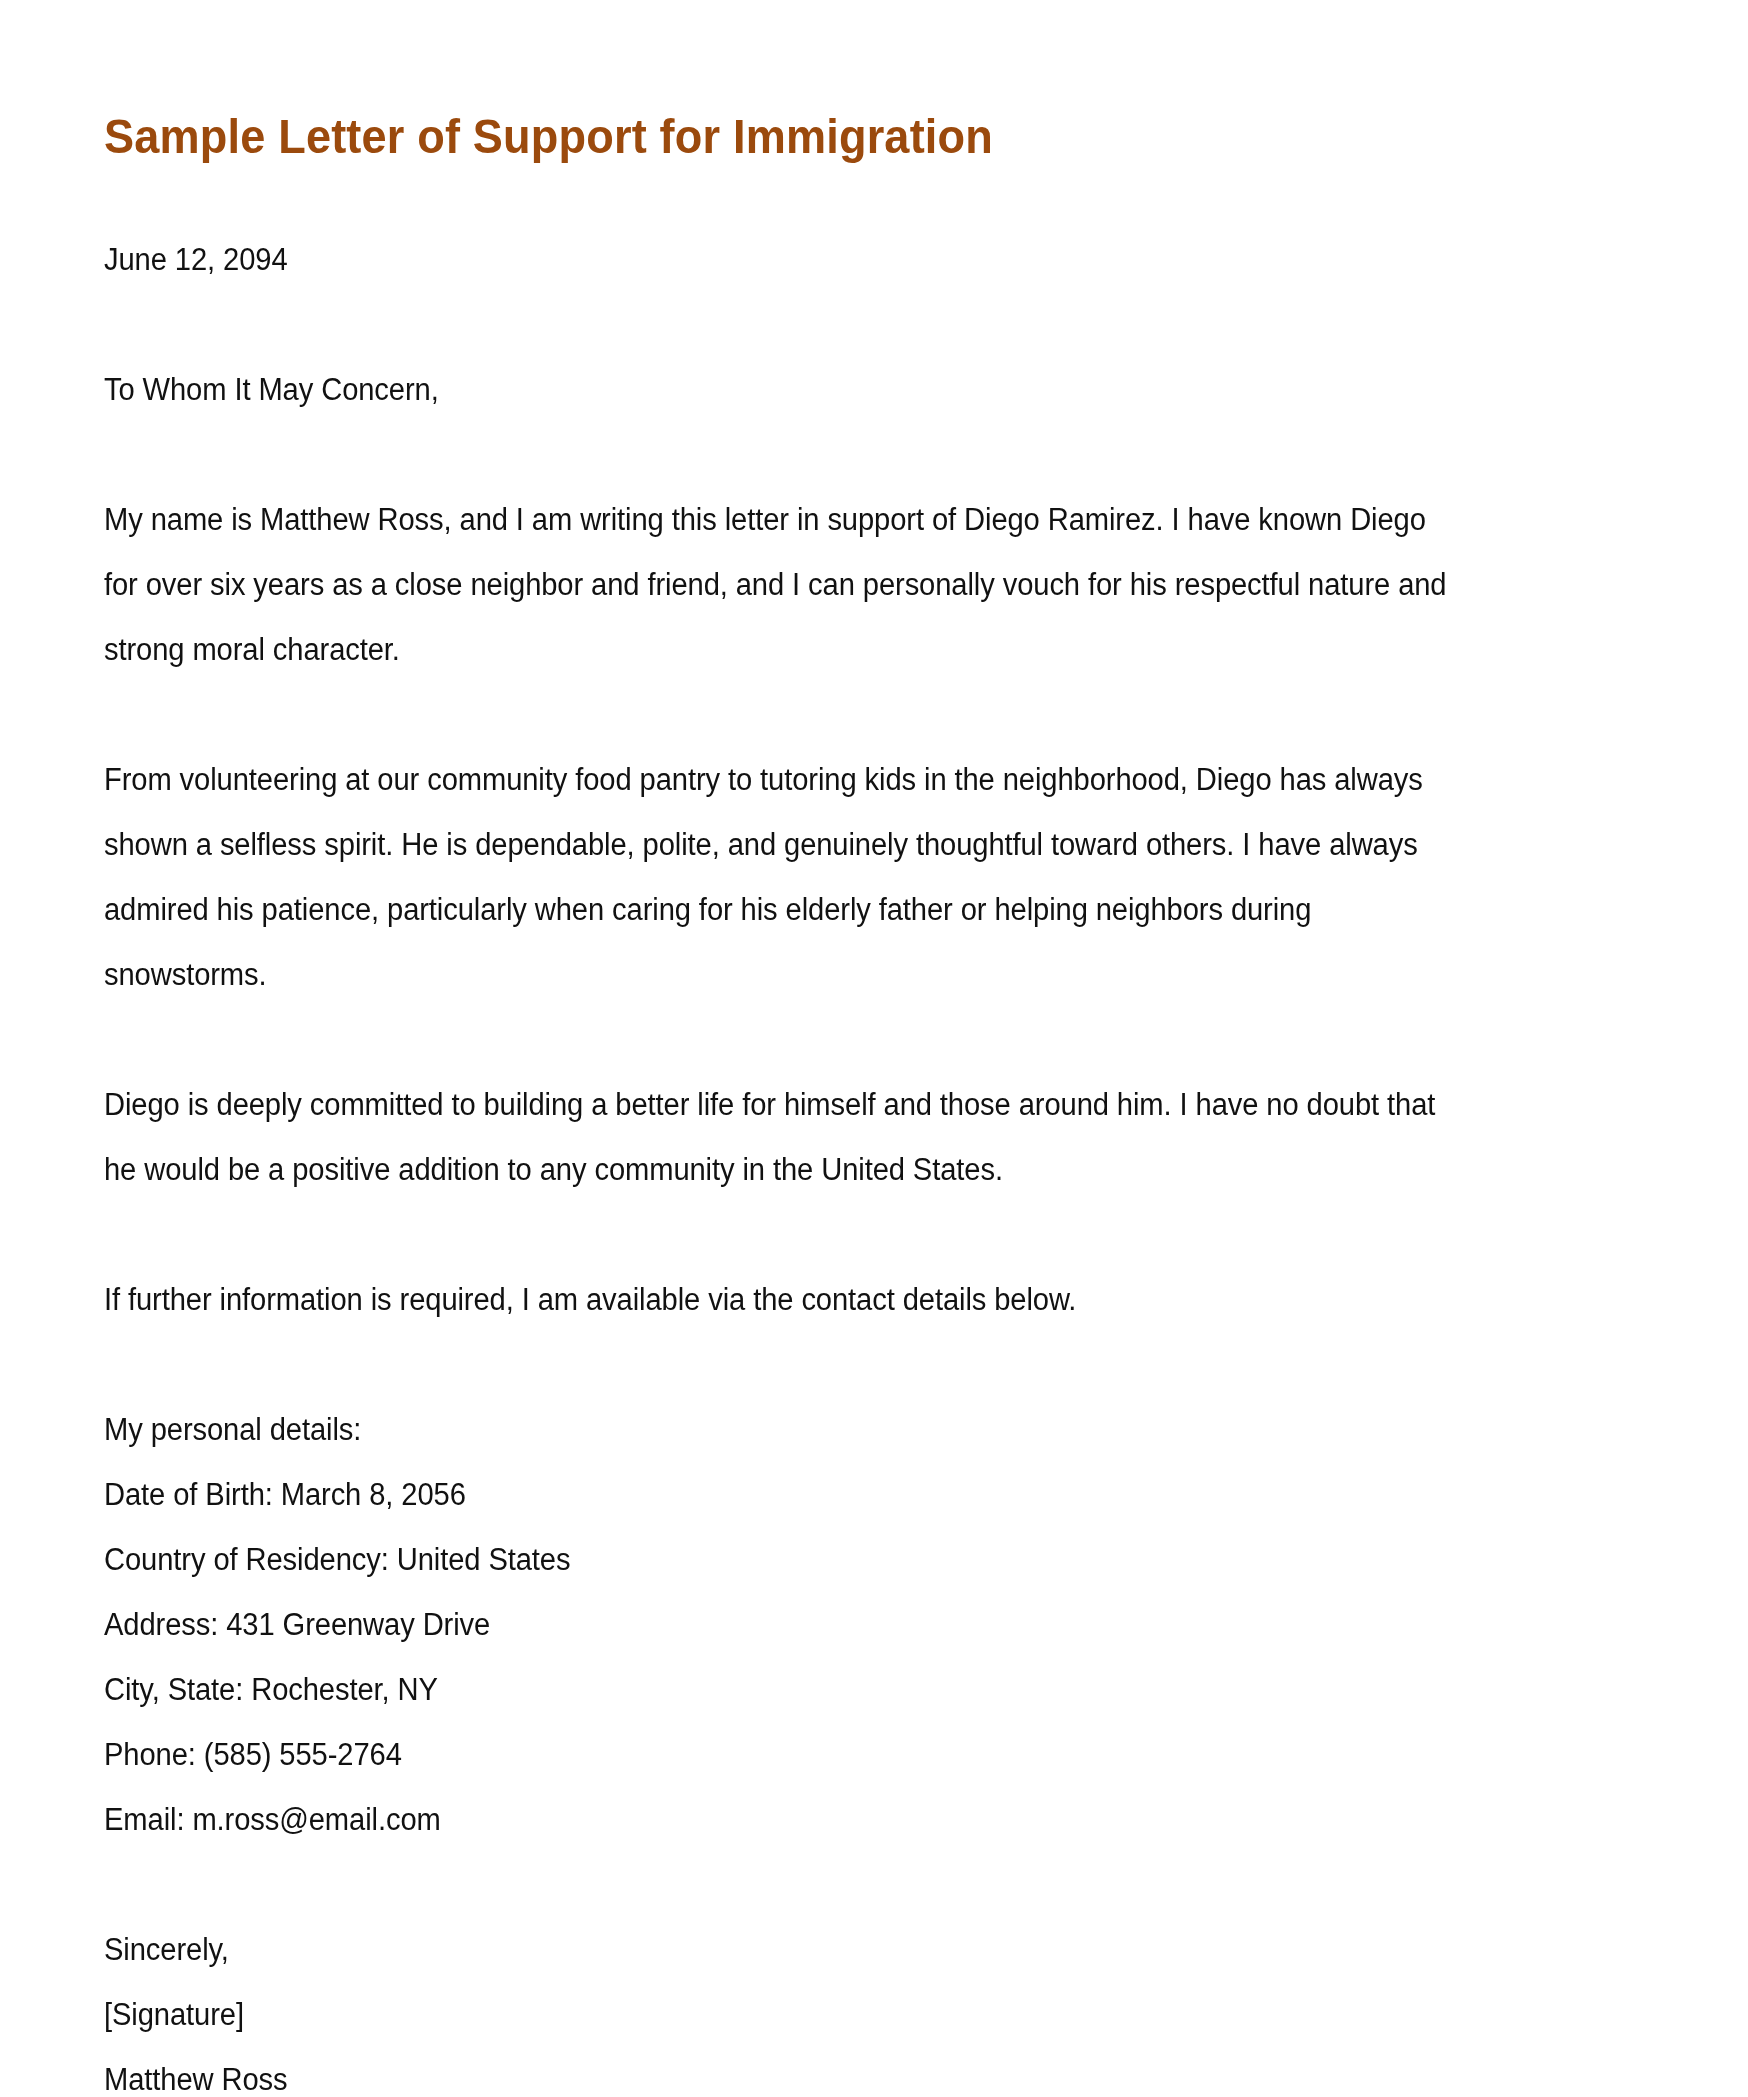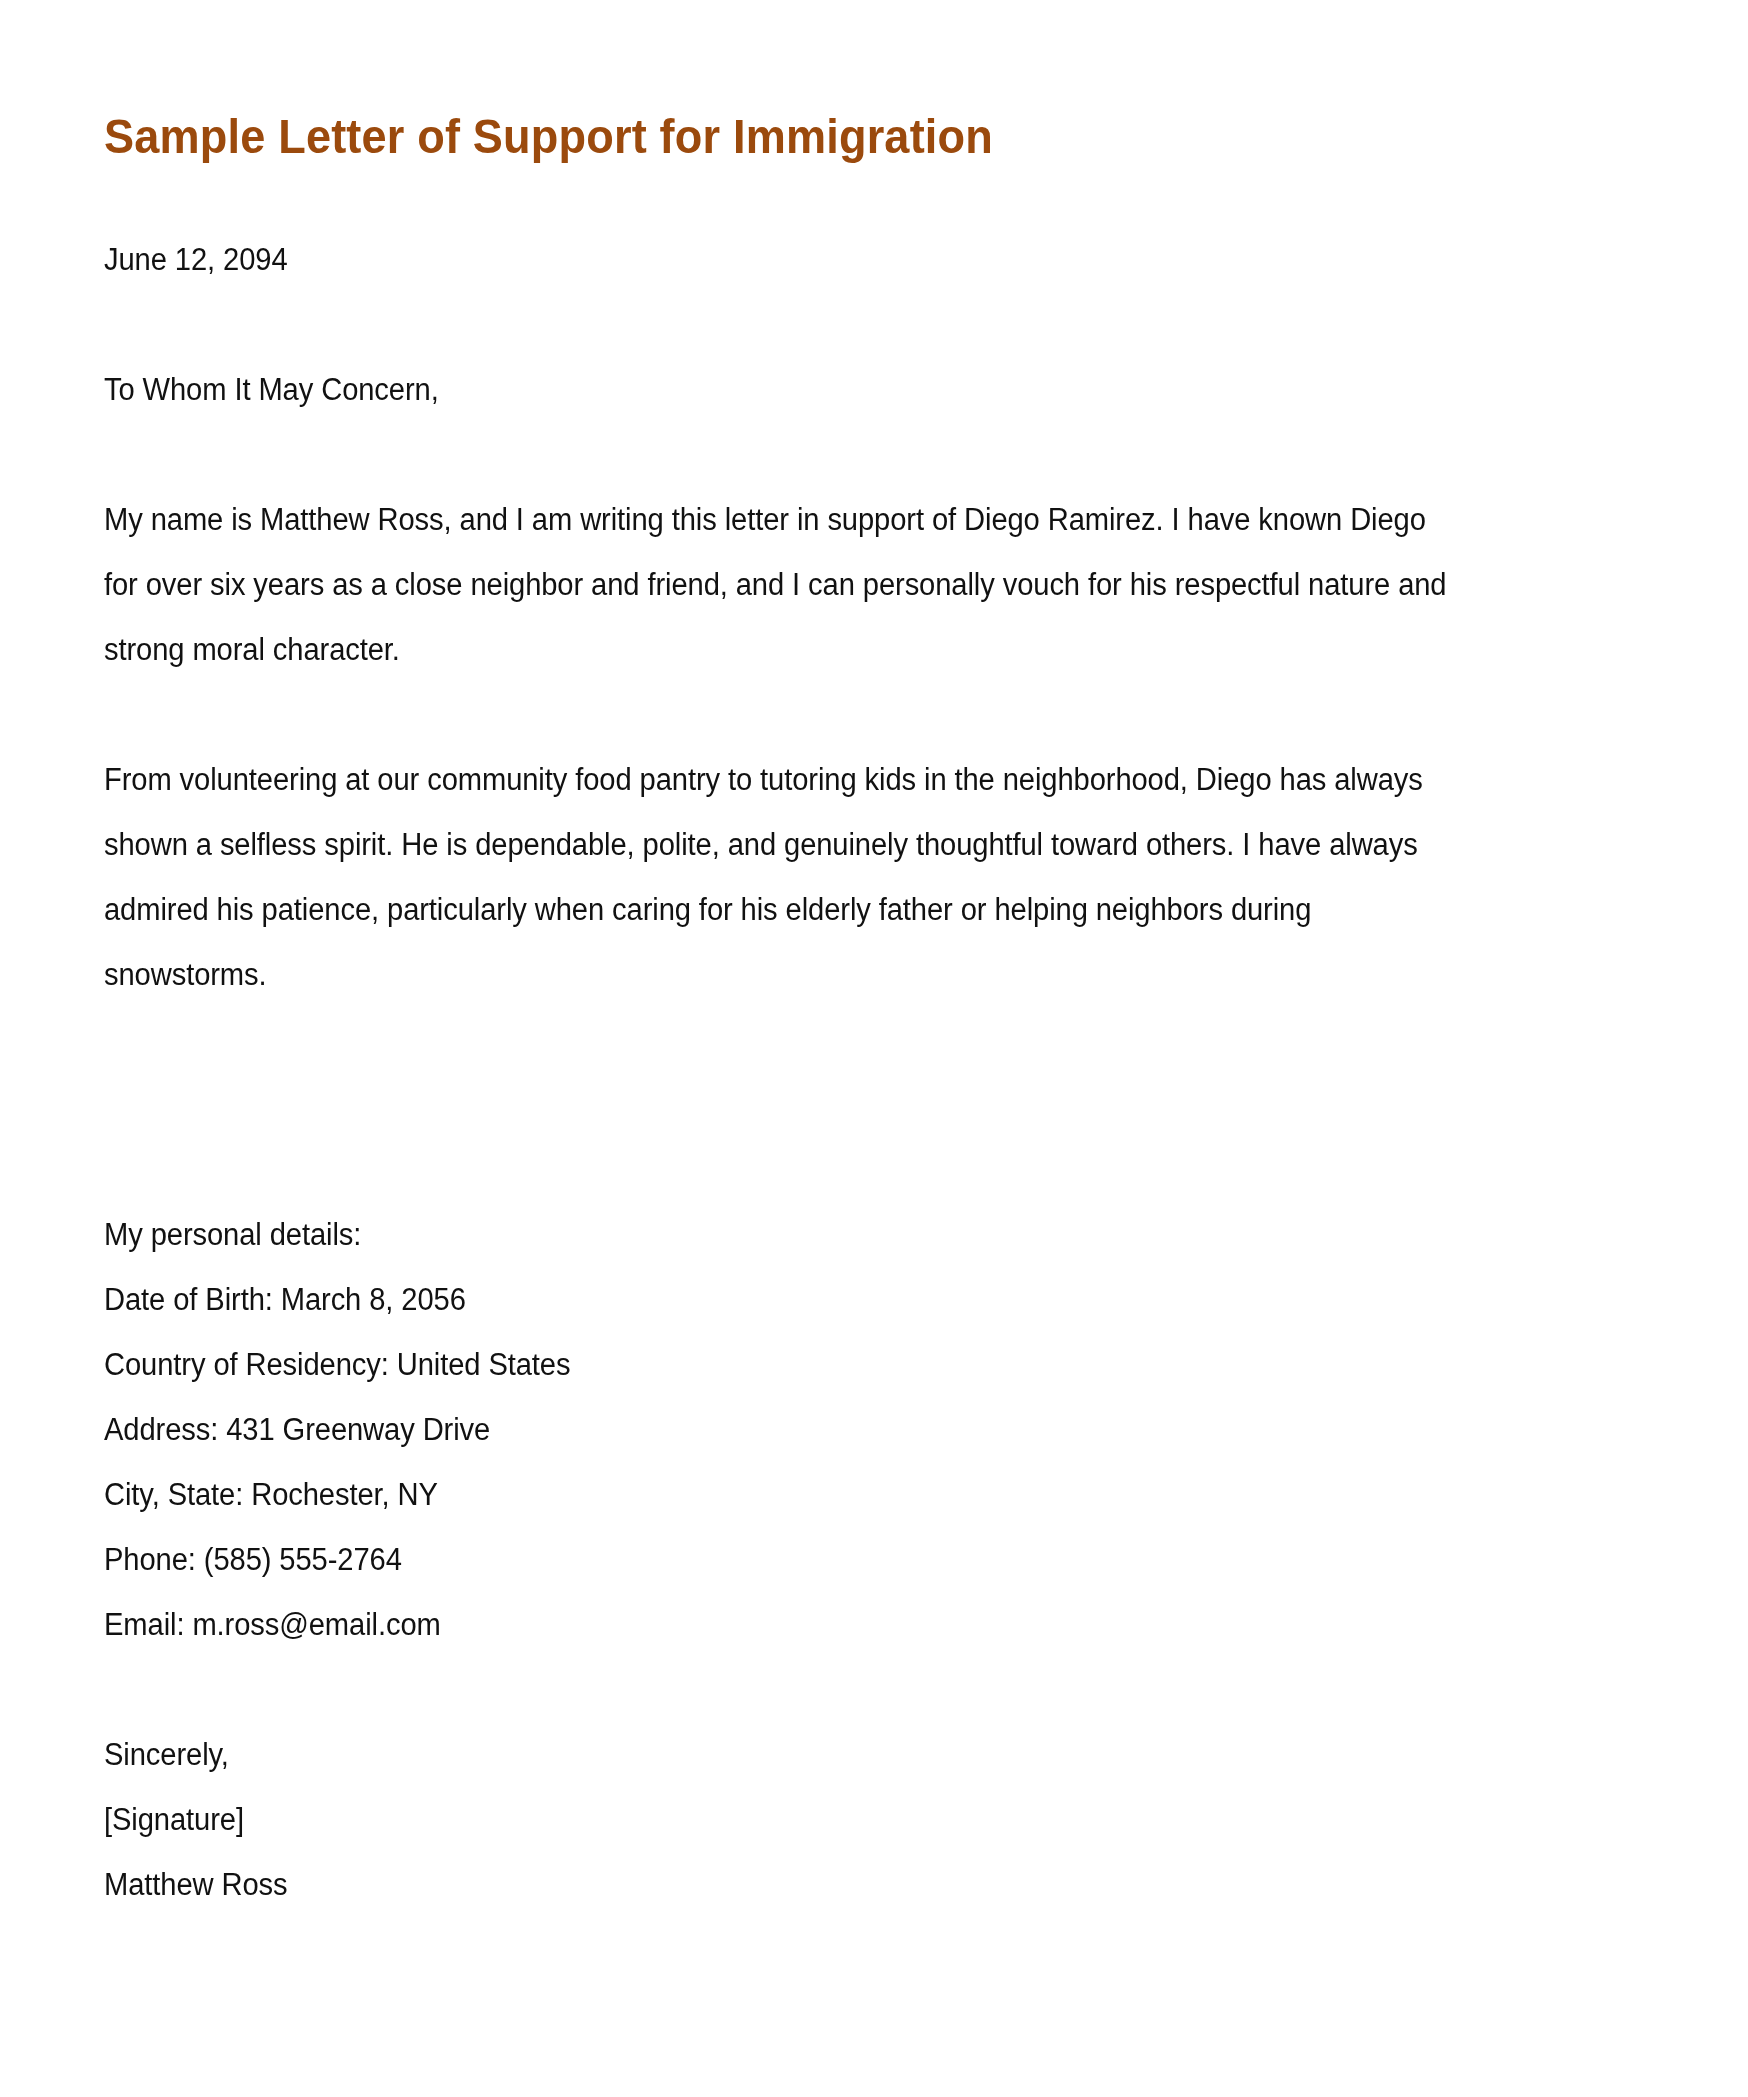--- a/index.html
+++ b/index.html
@@ -99,22 +99,29 @@
       <div class="gap-para"></div>
 
       <div class="para">
         <span class="line">From volunteering at our community food pantry to tutoring kids in the neighborhood, Diego has always</span>
         <span class="line">shown a selfless spirit. He is dependable, polite, and genuinely thoughtful toward others. I have always</span>
         <span class="line">admired his patience, particularly when caring for his elderly father or helping neighbors during</span>
         <span class="line">snowstorms.</span>
       </div>
       <div class="gap-para"></div>
 
+      <div class="para">
+        <span class="line">Diego is deeply committed to building a better life for himself and those around him. I have no doubt that</span>
+        <span class="line">he would be a positive addition to any community in the United States.</span>
+      </div>
       <div class="gap-para"></div>
 
+      <div class="para">
+        <span class="line">If further information is required, I am available via the contact details below.</span>
+      </div>
       <div class="gap-para"></div>
 
       <div class="para details">
         <span class="line">My personal details:</span>
         <span class="line">Date of Birth: March 8, 2056</span>
         <span class="line">Country of Residency: United States</span>
         <span class="line">Address: 431 Greenway Drive</span>
         <span class="line">City, State: Rochester, NY</span>
         <span class="line">Phone: (585) 555-2764</span>
         <span class="line">Email: m.ross@email.com</span>

